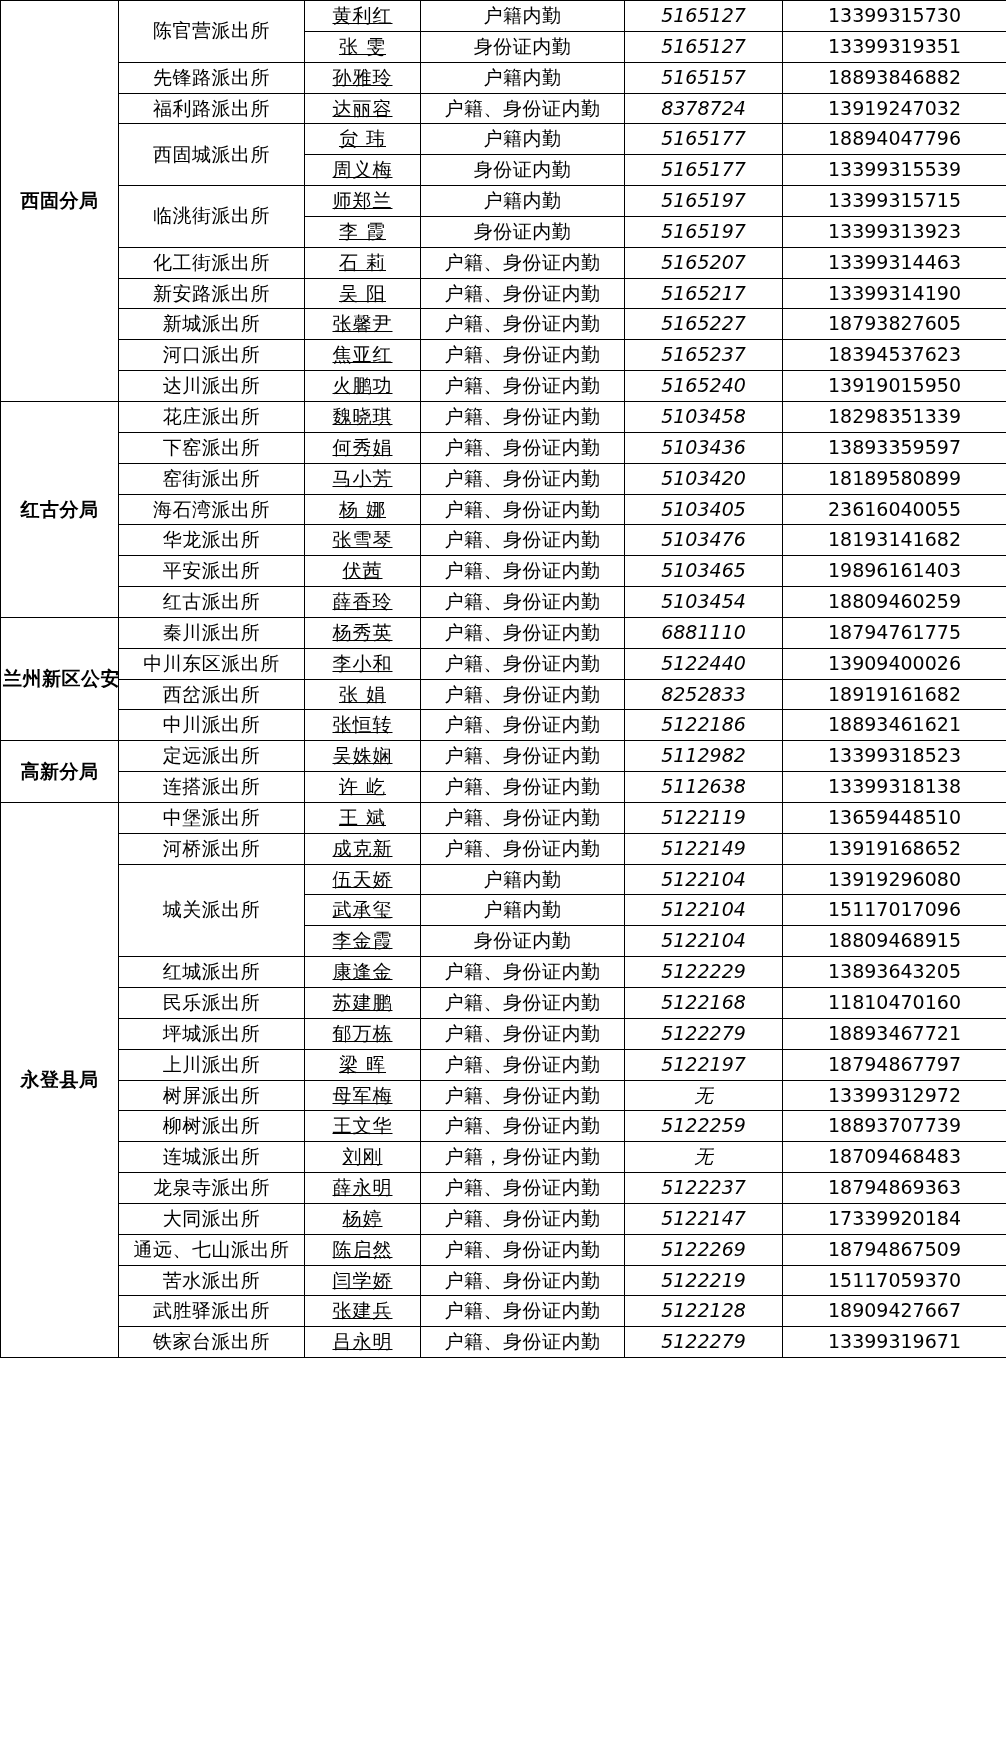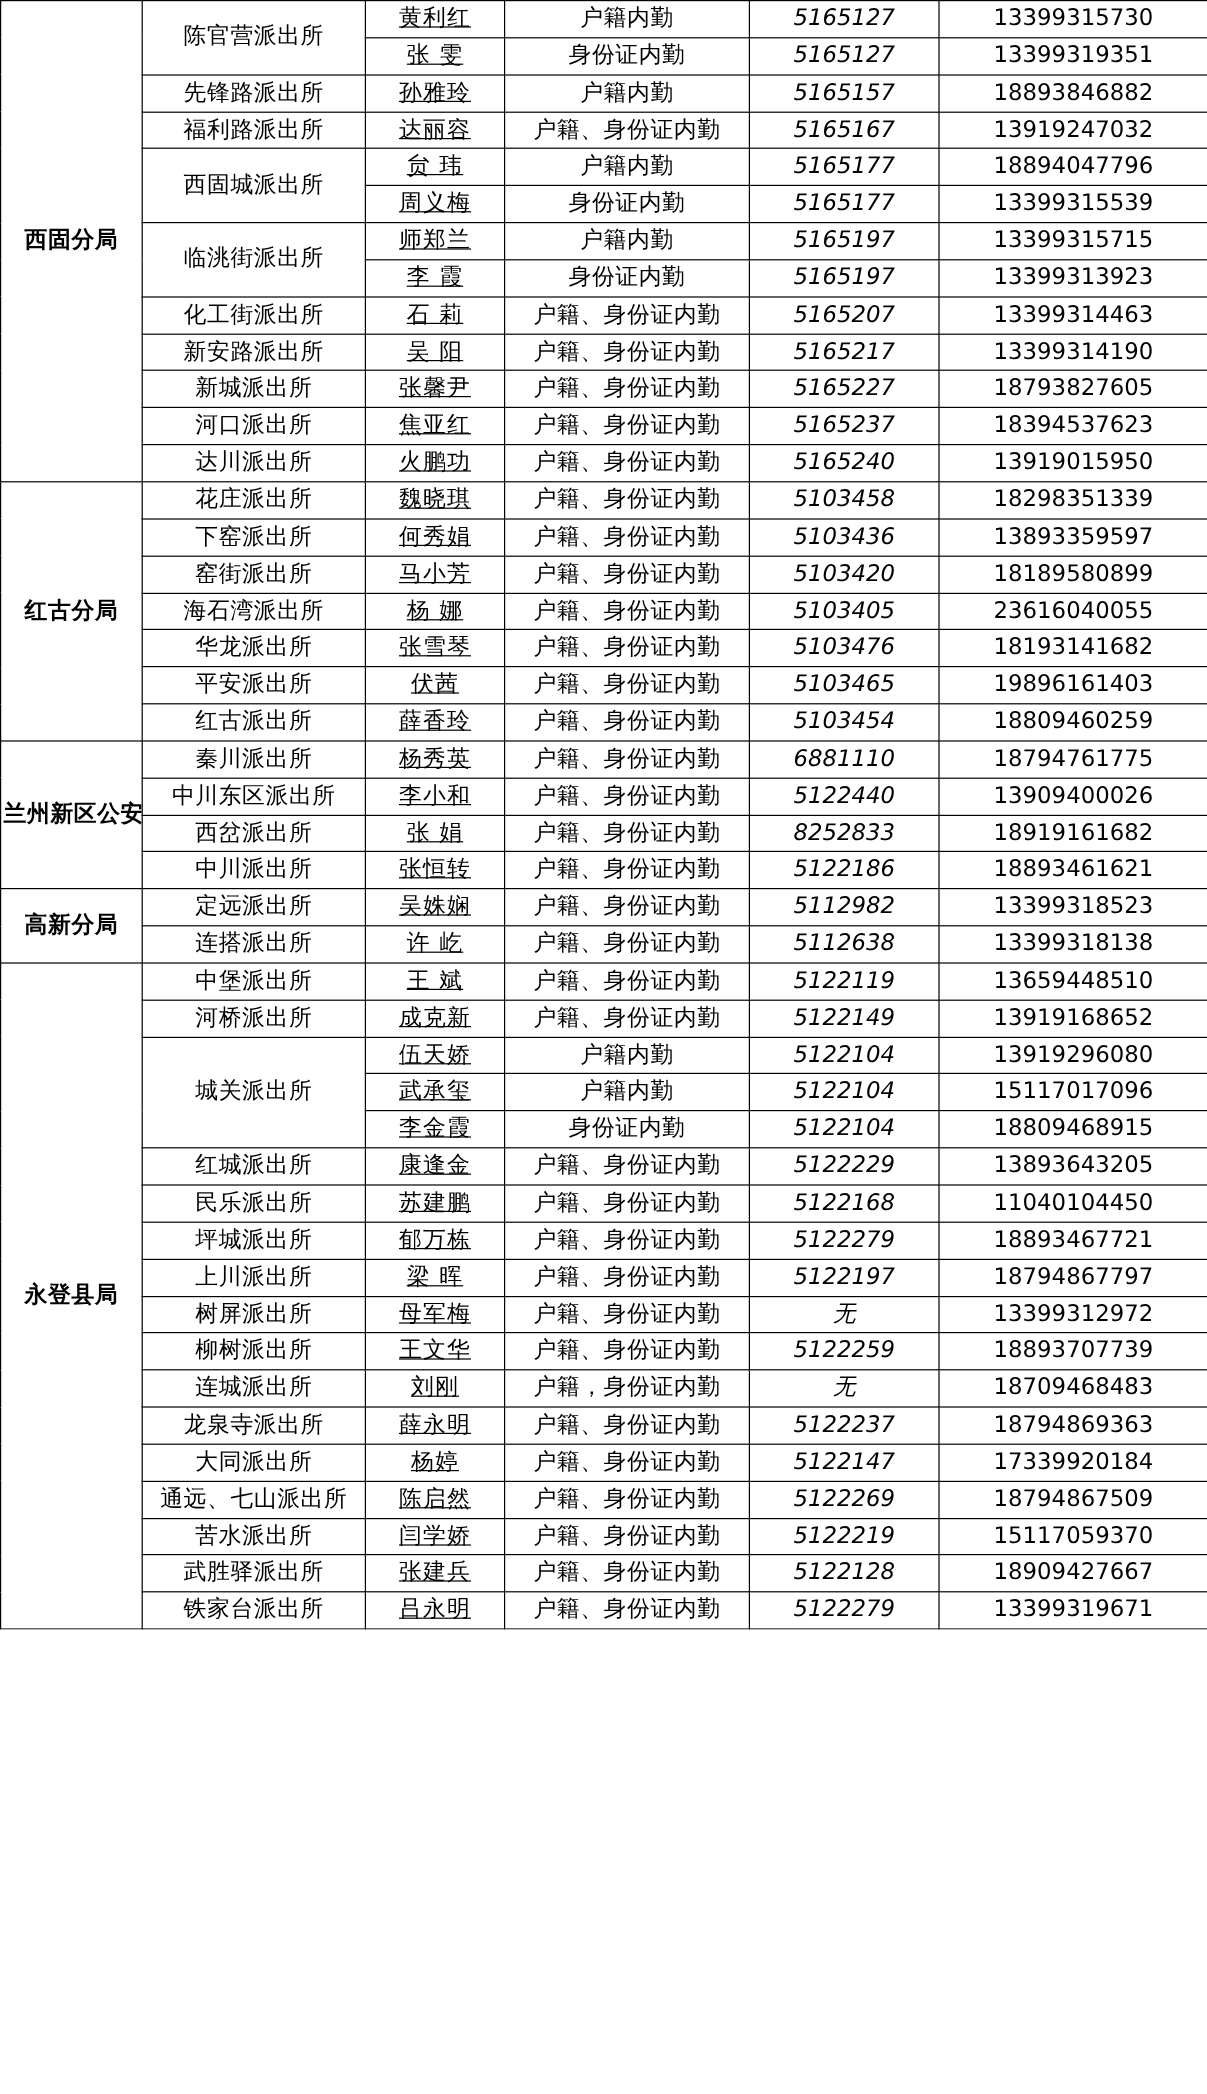--- a/index.html
+++ b/index.html
@@ -86,21 +86,21 @@
           <td class="station" rowspan="1">先锋路派出所</td>
           <td class="name">孙雅玲</td>
           <td class="duty">户籍内勤</td>
           <td class="ext">5165157</td>
           <td class="mobile">18893846882</td>
         </tr>
         <tr>
           <td class="station" rowspan="1">福利路派出所</td>
           <td class="name">达丽容</td>
           <td class="duty">户籍、身份证内勤</td>
-          <td class="ext">5165167</td>
+          <td class="ext">8378724</td>
           <td class="mobile">13919247032</td>
         </tr>
         <tr>
           <td class="station" rowspan="2">西固城派出所</td>
           <td class="name">贠 玮</td>
           <td class="duty">户籍内勤</td>
           <td class="ext">5165177</td>
           <td class="mobile">18894047796</td>
         </tr>
         <tr>
@@ -290,21 +290,21 @@
           <td class="name">康逢金</td>
           <td class="duty">户籍、身份证内勤</td>
           <td class="ext">5122229</td>
           <td class="mobile">13893643205</td>
         </tr>
         <tr>
           <td class="station" rowspan="1">民乐派出所</td>
           <td class="name">苏建鹏</td>
           <td class="duty">户籍、身份证内勤</td>
           <td class="ext">5122168</td>
-          <td class="mobile">11040104450</td>
+          <td class="mobile">11810470160</td>
         </tr>
         <tr>
           <td class="station" rowspan="1">坪城派出所</td>
           <td class="name">郁万栋</td>
           <td class="duty">户籍、身份证内勤</td>
           <td class="ext">5122279</td>
           <td class="mobile">18893467721</td>
         </tr>
         <tr>
           <td class="station" rowspan="1">上川派出所</td>

